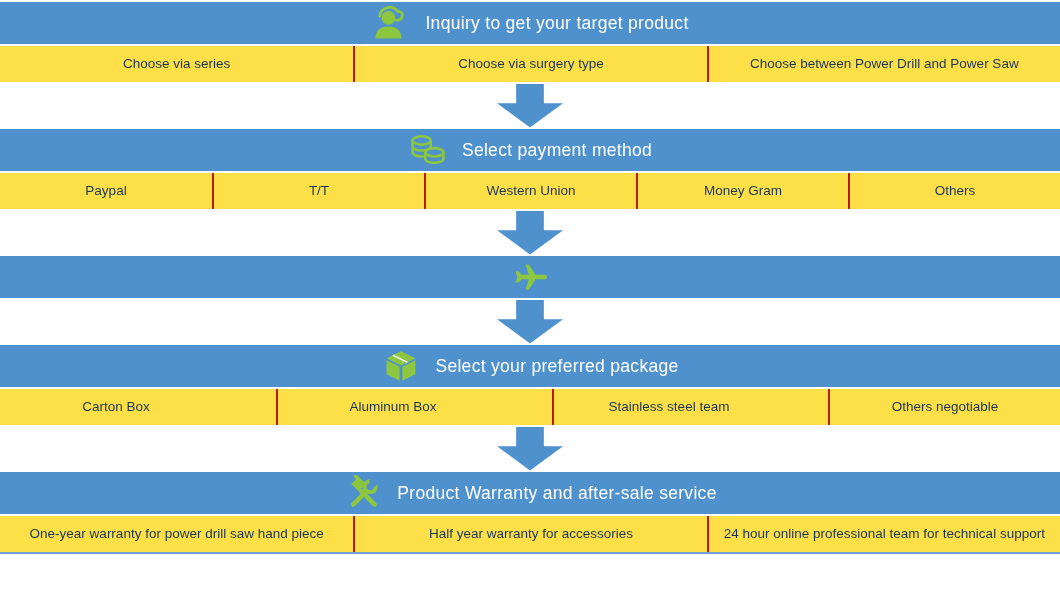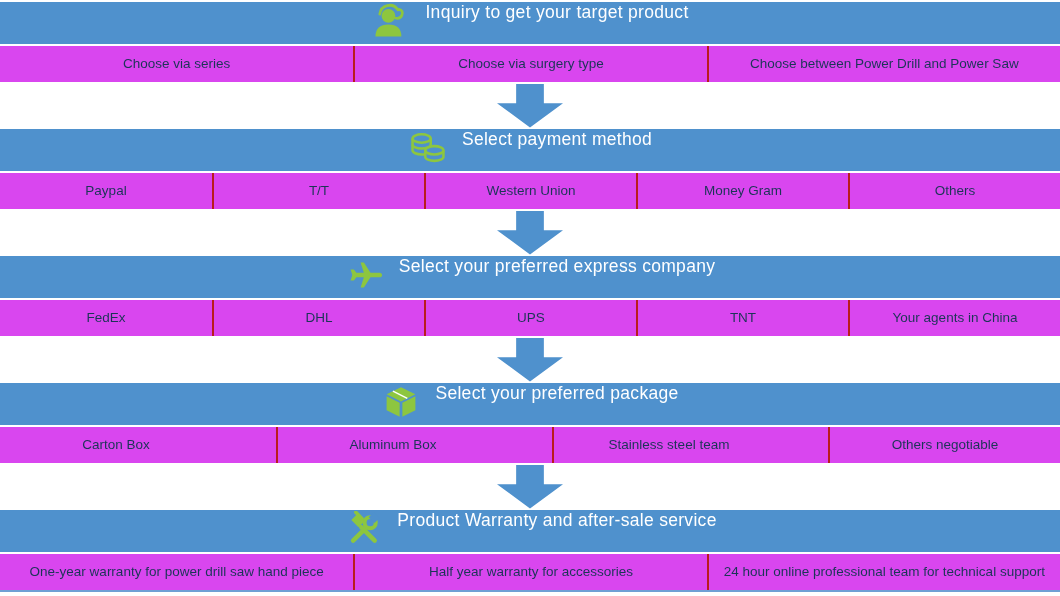--- a/index.html
+++ b/index.html
@@ -12,37 +12,37 @@
     padding-top: 2px;
     box-sizing: border-box;
   }
   .flow { width: 1060px; }
 
   
   .step-header {
     height: 42px;
     background: #4f91cd;
     display: flex;
-    align-items: flex-start;
+    align-items: center;
     justify-content: center;
     gap: 14px;
   }
   .step-title {
     color: #ffffff;
     font-size: 17.5px;
     letter-spacing: 0.3px;
   }
   .hicon { width: 40px; height: 38px; display: flex; align-items: center; justify-content: center; }
   .hicon svg { display: block; }
 
   
   .step-options {
     margin-top: 2px;
     height: 36px;
-    background: #d946ef;
+    background: #fde047;
     display: grid;
   }
   .cols-3 { grid-template-columns: repeat(3, 1fr); }
   .cols-4 { grid-template-columns: repeat(4, 1fr); gap: 44px; }
   .cols-5 { grid-template-columns: repeat(5, 1fr); }
   .cell {
     display: flex;
     align-items: center;
     justify-content: center;
     text-align: center;
@@ -131,28 +131,20 @@
     <div class="down-arrow"></div>
   </div>
 
   <section>
     <div class="step-header">
       <span class="hicon">
         <svg viewBox="0 0 44 40" width="40" height="36">
           <path fill="#8dc63f" d="M41 20 c0 1.5 -1.2 2.6 -2.7 2.6 h-10.2 l-7.3 11.4 h-3.7 l3.6 -11.4 h-8.3 l-2.7 3.6 H6 l1.9 -6.2 L6 13.8 h3.7 l2.7 3.6 h8.3 L17.1 6 h3.7 l7.3 11.4 h10.2 c1.5 0 2.7 1.1 2.7 2.6 z"></path>
         </svg>
       </span>
-      <span class="step-title">Select your preferred express company</span>
-    </div>
-    <div class="step-options cols-5">
-      <div class="cell">FedEx</div>
-      <div class="cell">DHL</div>
-      <div class="cell">UPS</div>
-      <div class="cell">TNT</div>
-      <div class="cell">Your agents in China</div>
     </div>
   </section>
 
   <div class="arrow-gap">
     <div class="down-arrow"></div>
   </div>
 
   <section>
     <div class="step-header">
       <span class="hicon">

